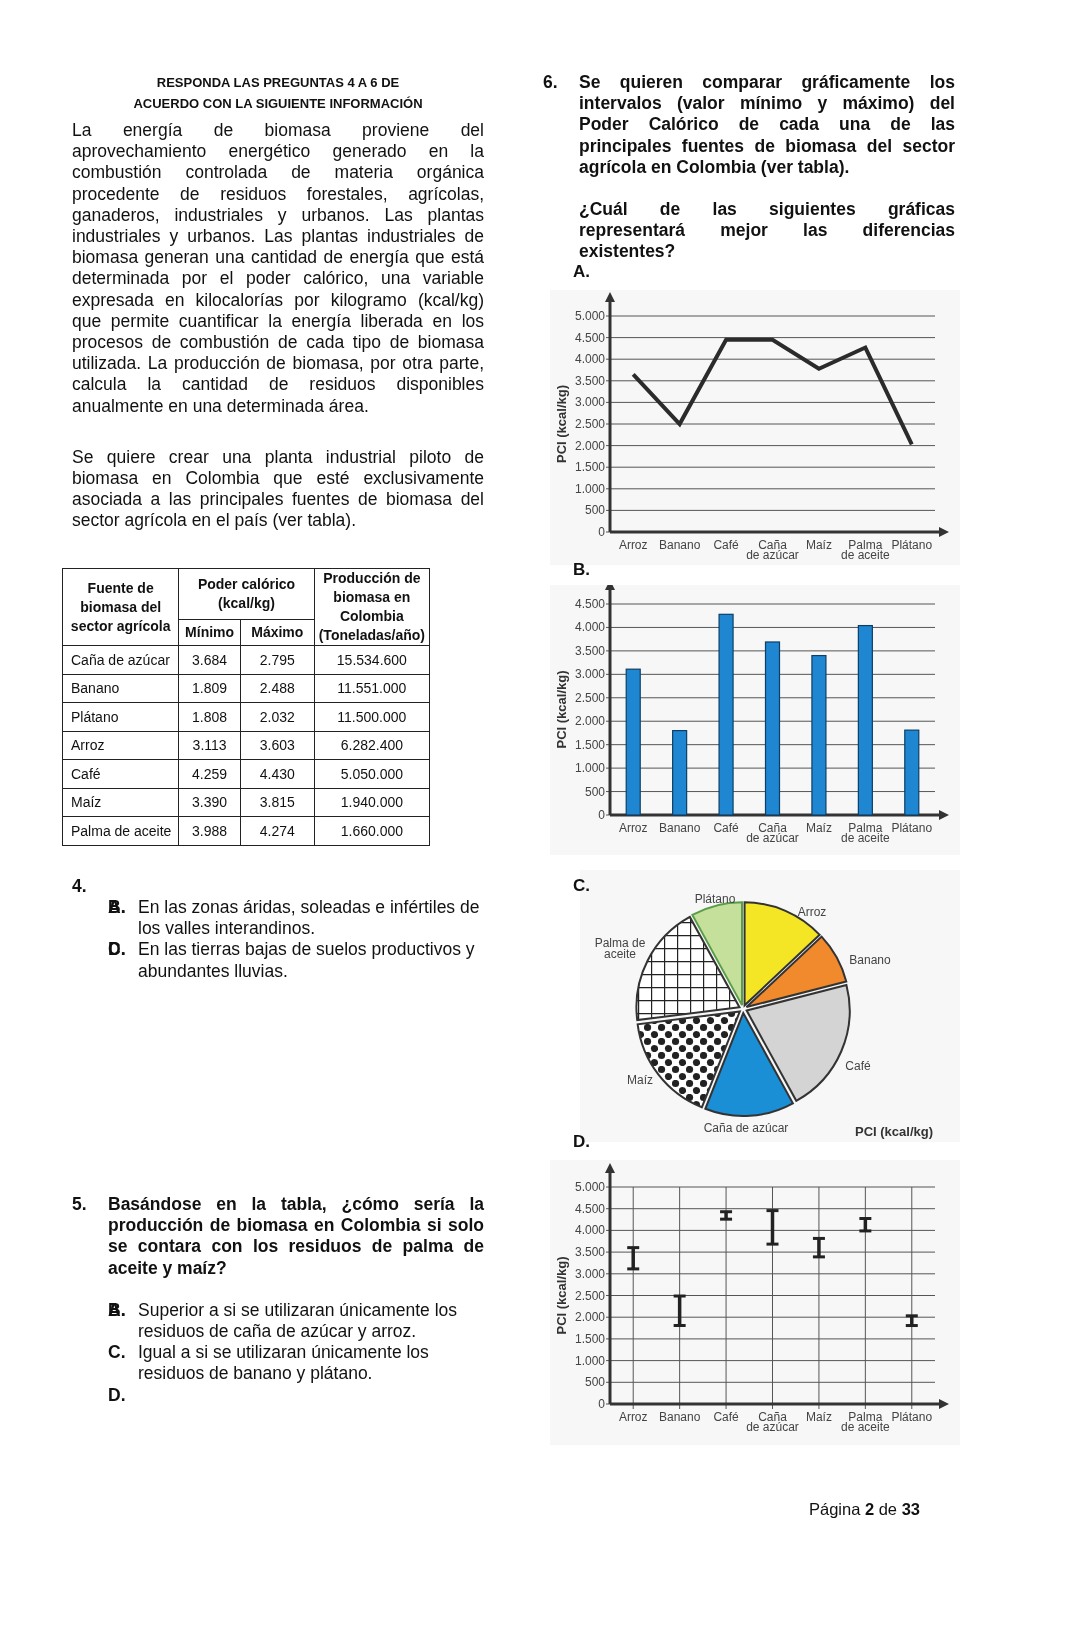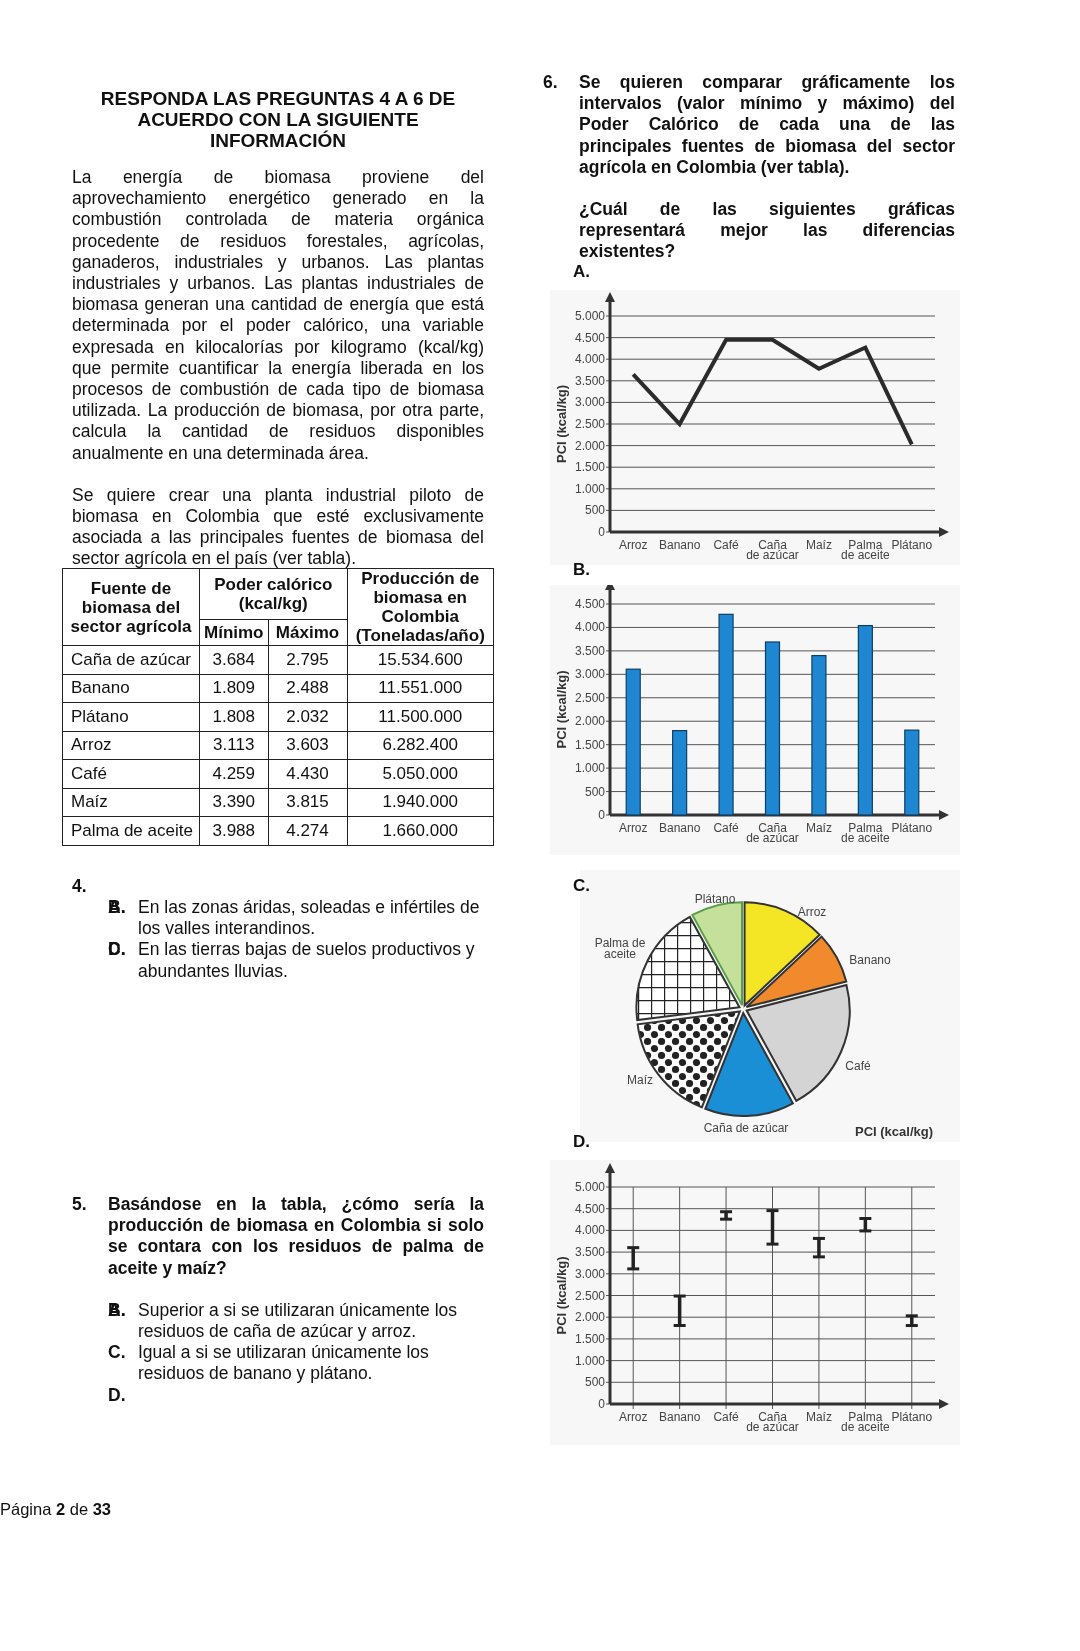--- a/index.html
+++ b/index.html
@@ -1,32 +1,32 @@
 <!DOCTYPE html>
 <html><head>
 <meta charset="utf-8">
 <style>
   html, body { margin: 0; padding: 0; background: #ffffff; }
   body { width: 1080px; height: 1651px; position: relative; overflow: hidden; font-family: "Liberation Sans", sans-serif; color: #111; }
   .col-left { position: absolute; left: 72px; top: 72px; width: 412px; }
-  .heading { font-weight: bold; font-size: 19px; text-align: center; line-height: 21px; margin: 16px; }
+  .heading { font-weight: bold; font-size: 13px; text-align: center; line-height: 21px; margin: 0; }
   .para { font-size: 17.5px; line-height: 21.2px; text-align: justify; margin: 6px 0 0 0; }
-  .para + .para { margin-top: 21px; }
-  table.data { position: absolute; left: 62px; top: 568px; width: 432px; border-collapse: collapse; font-size: 17px; }
+  .para + .para { margin-top: 30px; }
+  table.data { position: absolute; left: 62px; top: 568px; width: 368px; border-collapse: collapse; font-size: 14px; }
   table.data th, table.data td { border: 1.5px solid #222; padding: 0 4px; }
   table.data th { font-weight: bold; text-align: center; line-height: 19px; }
   table.data td { height: 27.5px; text-align: center; }
   table.data td.name { text-align: left; padding-left: 8px; }
   .q { position: absolute; font-size: 17.5px; line-height: 21.2px; }
   .q .num { position: absolute; left: 0; top: 0; font-weight: bold; }
   .q .text { margin-left: 36px; text-align: justify; font-weight: bold; }
   .opts { margin-left: 36px; margin-top: 21px; }
   .opt { position: relative; padding-left: 30px; }
   .opt .letter { position: absolute; left: 0; top: 0; font-weight: bold; }
-  .footer { position: absolute; left: 0; width: 920px; top: 1500px; text-align: left; font-size: 16.5px; }
+  .footer { position: absolute; left: 0; width: 920px; top: 1500px; text-align: right; font-size: 16.5px; }
   .chart-label { position: absolute; font-weight: bold; font-size: 17px; }
   svg text { font-family: "Liberation Sans", sans-serif; }
   .chart-bg { position: absolute; background: #f7f7f7; }
 </style>
 </head>
 <body>
 
 <div class="col-left">
   <p class="heading">
     <span>RESPONDA LAS PREGUNTAS 4 A 6 DE</span><br>

